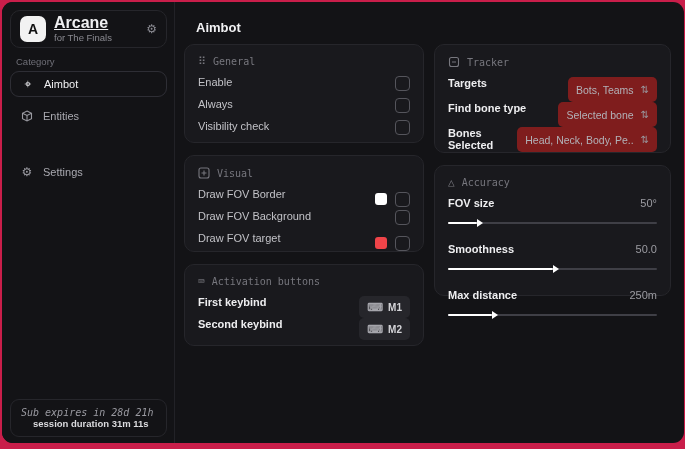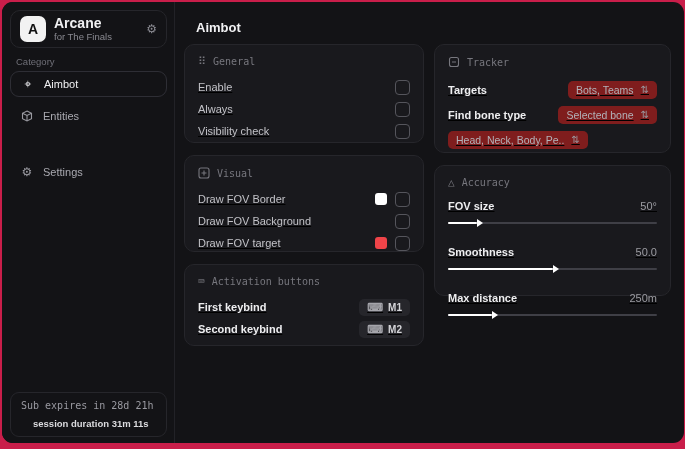--- a/index.html
+++ b/index.html
@@ -13,60 +13,60 @@
   .sidebar { position:absolute; top:0; left:0; bottom:0; width:173px;
              border-right:1px solid #222227; background:#131316; }
 
   .brand-box { position:absolute; top:8px; left:8px; right:7px; height:38px;
                border:1px solid #26262b; border-radius:10px;
                display:flex; align-items:center; padding:0 9px; gap:8px; }
   .brand-logo { width:26px; height:26px; background:#f2f2f2; border-radius:7px;
                 display:flex; align-items:center; justify-content:center;
                 font-weight:bold; font-size:14px; color:#111; flex:0 0 auto; }
   .brand-text { flex:1; line-height:1.15; }
-  .brand-name { font-size:14px; font-weight:bold; color:#f0f0f2; }
+  .brand-name { font-size:16px; font-weight:bold; color:#f0f0f2;text-decoration:underline; }
   .brand-sub  { font-size:9.5px; color:#8a8a91; }
   .brand-gear { color:#8a8a91; font-size:12px; }
 
   .category-label { position:absolute; top:54px; left:14px;
                     font-size:9.5px; color:#6f6f77; }
 
   .nav-item { position:absolute; left:8px; right:7px; height:26px;
               display:flex; align-items:center; gap:9px; padding:0 10px;
               font-size:11px; color:#a9a9b0; border-radius:9px; cursor:pointer; }
   .nav-item.active { border:1px solid #2e2e35; color:#f0f0f2; }
   .nav-icon { width:14px; display:inline-flex; justify-content:center;
               color:#9a9aa1; font-size:12px; }
   .nav-item.active .nav-icon { color:#e6e6e9; }
 
   .footer-box { position:absolute; left:8px; right:7px; bottom:6px;
                 border:1px solid #26262b; border-radius:9px; padding:7px 10px; }
   .footer-line1 { font-family:"DejaVu Sans Mono", monospace; font-size:10px;
-                  color:#9a9aa1; margin-bottom:7px; white-space:nowrap; }
+                  color:#9a9aa1; margin-bottom:0; white-space:nowrap;font-style:italic; }
   .footer-line2 { font-size:9.5px; font-weight:bold; color:#dcdcdf;margin-left:12px; }
 
   
   .page-title { position:absolute; left:194px; top:18px;
                 font-size:13px; font-weight:bold; color:#f2f2f4; }
 
   .card { position:absolute; background:#19191d; border:1px solid #26262b;
           border-radius:10px; padding:11px 13px; }
   .card-general    { left:182px; top:42px;  width:240px; height:99px; }
   .card-visual     { left:182px; top:153px; width:240px; height:97px; }
   .card-activation { left:182px; top:262px; width:240px; height:82px; }
   .card-tracker    { left:432px; top:42px;  width:237px; height:109px; }
   .card-accuracy   { left:432px; top:163px; width:237px; height:131px; }
 
   .card-title { display:flex; align-items:center; gap:7px;
                 font-family:"DejaVu Sans Mono", monospace; font-size:10px;
                 color:#77777e; margin-bottom:9px; }
   .card-title .c-icon { font-size:11px; line-height:1; display:inline-flex; }
 
-  .row { display:flex; align-items:center; justify-content:space-between;
-         height:22px;text-decoration:underline; }
+  .row { display:flex; justify-content:space-between;
+         height:22px; }
   .row-label { font-size:11px; color:#c2c2c7; }
   .row-label.bright { color:#eeeef0; font-weight:bold; }
   .row-right { display:flex; align-items:center; gap:8px; }
 
   .checkbox { width:15px; height:15px; border:1.5px solid #55555c;
               border-radius:4px; background:transparent; cursor:pointer; }
   .swatch { width:12px; height:12px; border-radius:3px; cursor:pointer; }
 
   .key-badge { display:flex; align-items:center; gap:5px; background:#26262b;
                border-radius:5px; padding:3px 8px; font-size:10px;
@@ -225,20 +225,21 @@
       </span>
     </div>
     <div class="row" style="height:25px;">
       <span class="row-label bright">Find bone type</span>
       <span class="dropdown">
         <span>Selected bone</span>
         <span class="dd-icon">⇅</span>
       </span>
     </div>
     <div class="row" style="height:25px;">
+      <span class="row-label bright">Bones Selected</span>
       <span class="dropdown">
         <span>Head, Neck, Body, Pe..</span>
         <span class="dd-icon">⇅</span>
       </span>
     </div>
   </div>
 
   <div class="card card-accuracy">
     <div class="card-title">
       <span class="c-icon">△</span>

